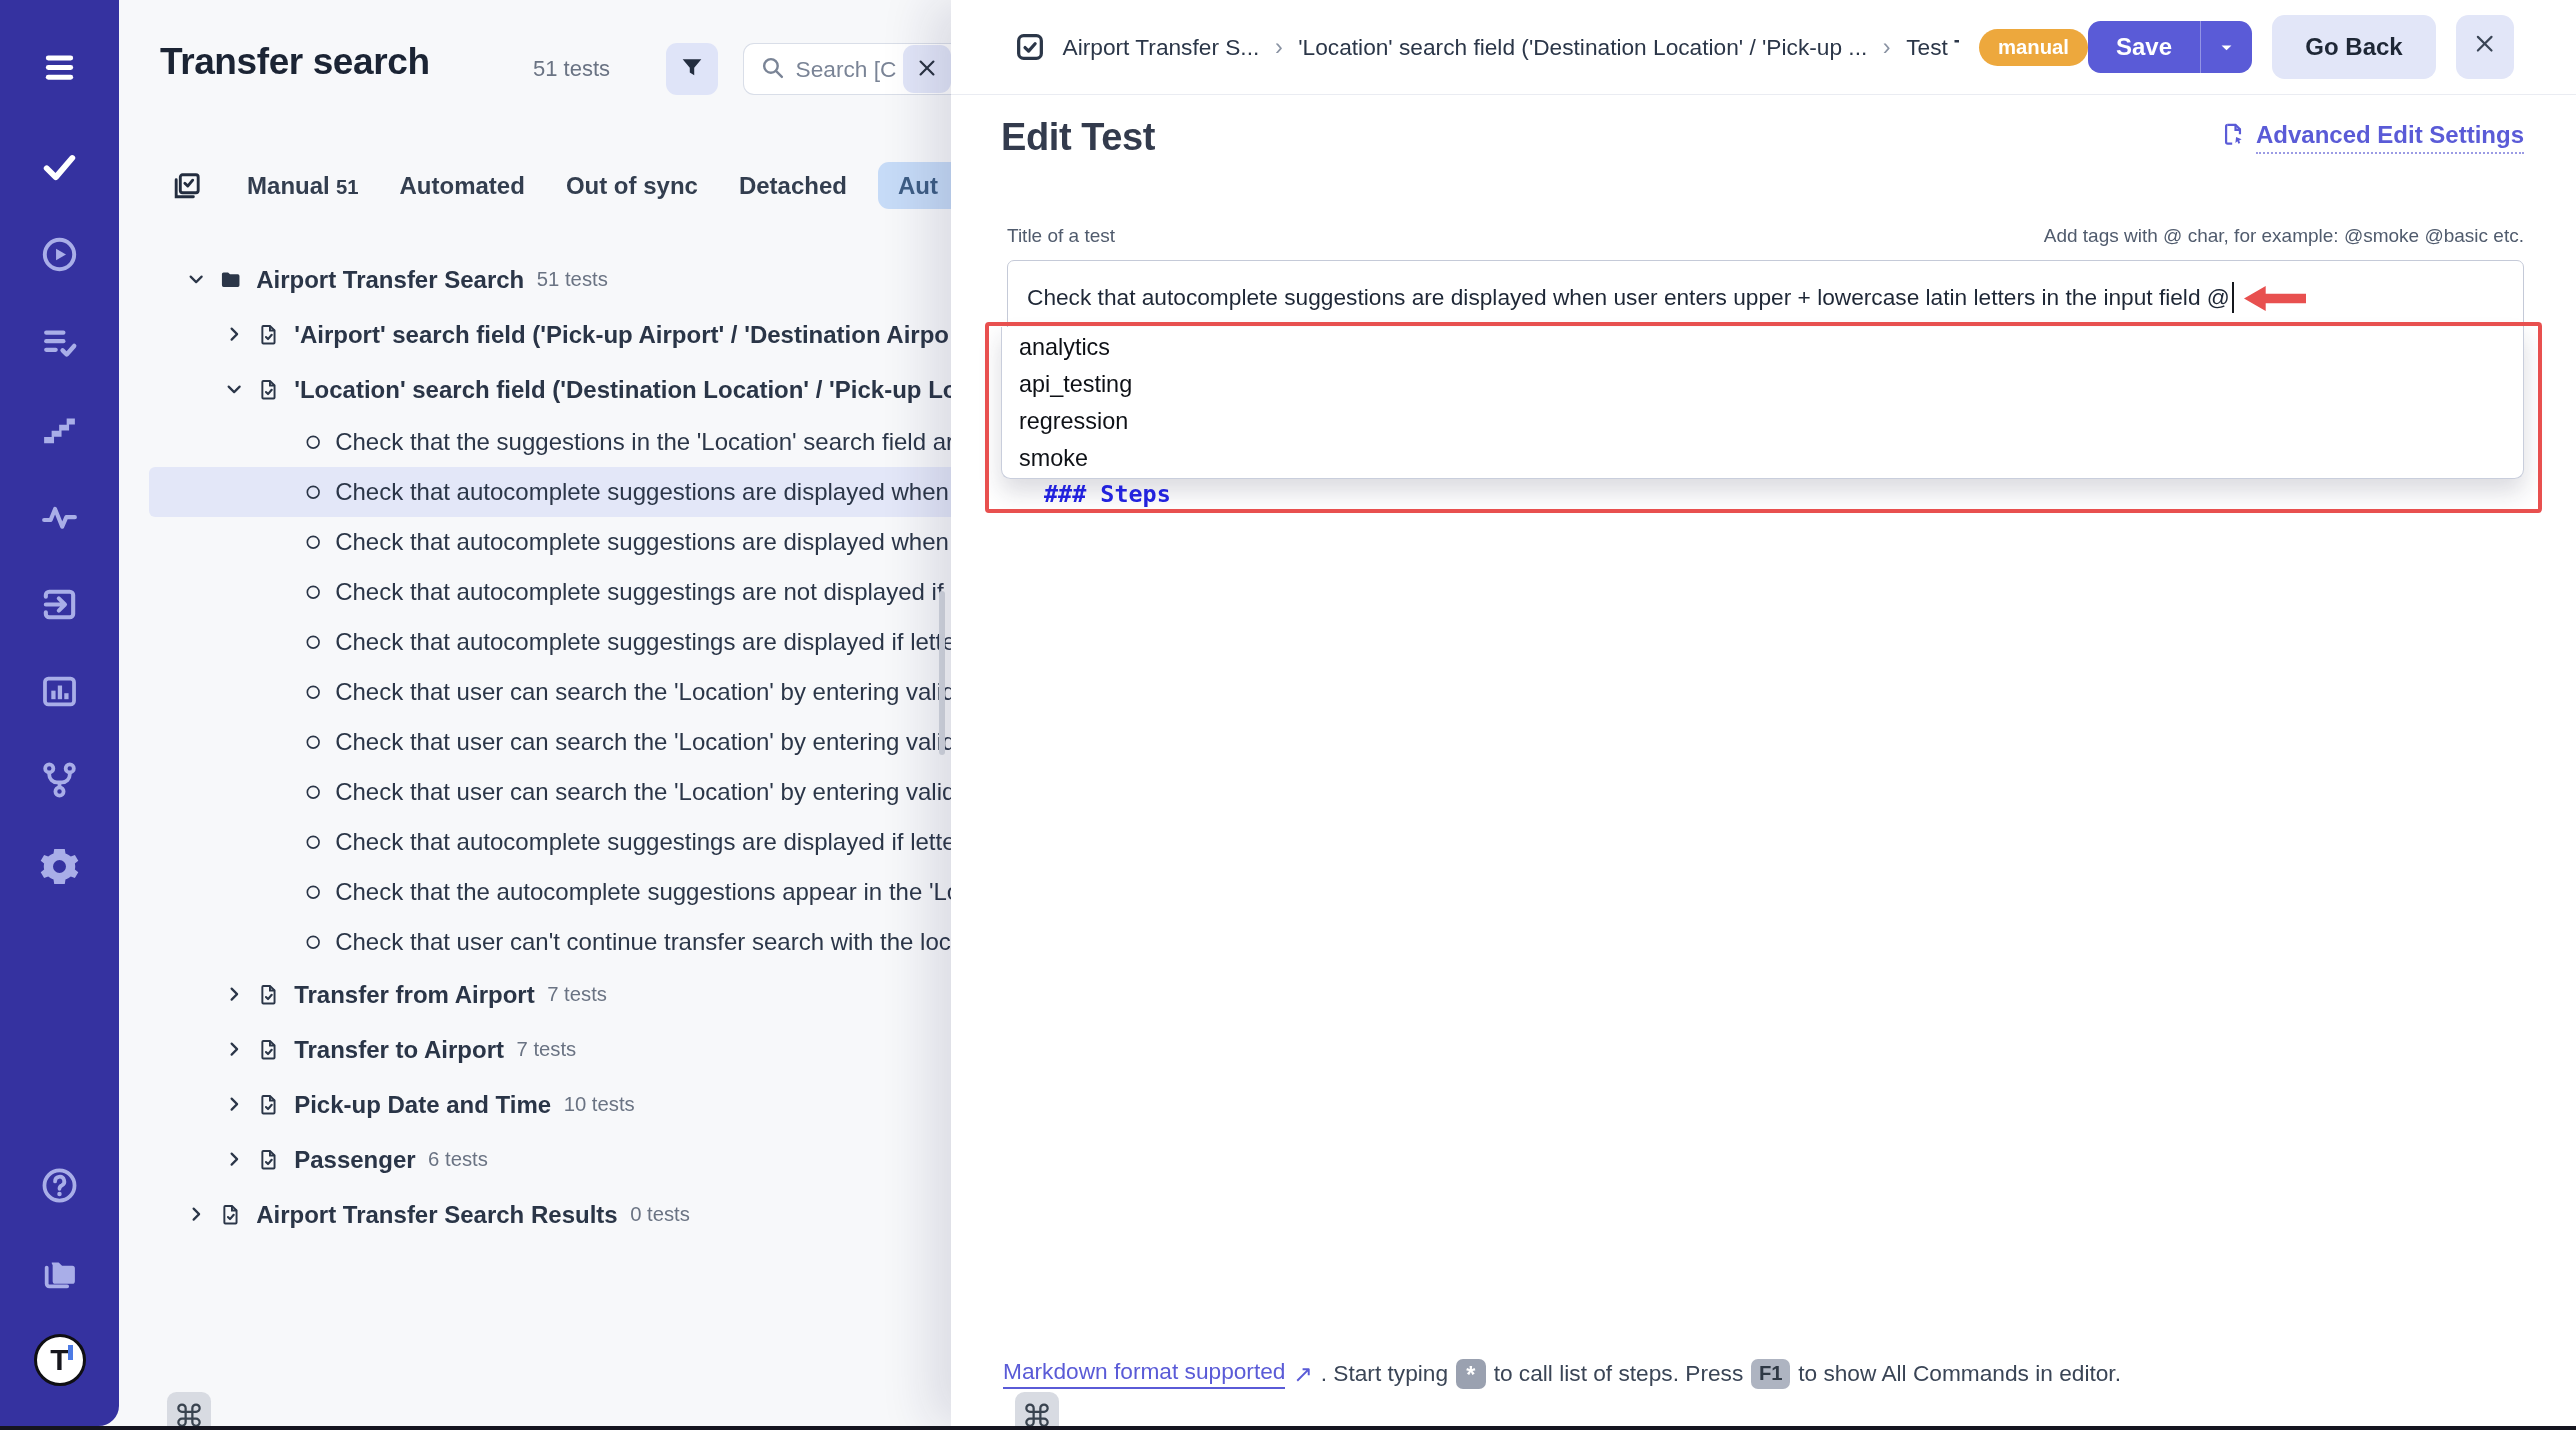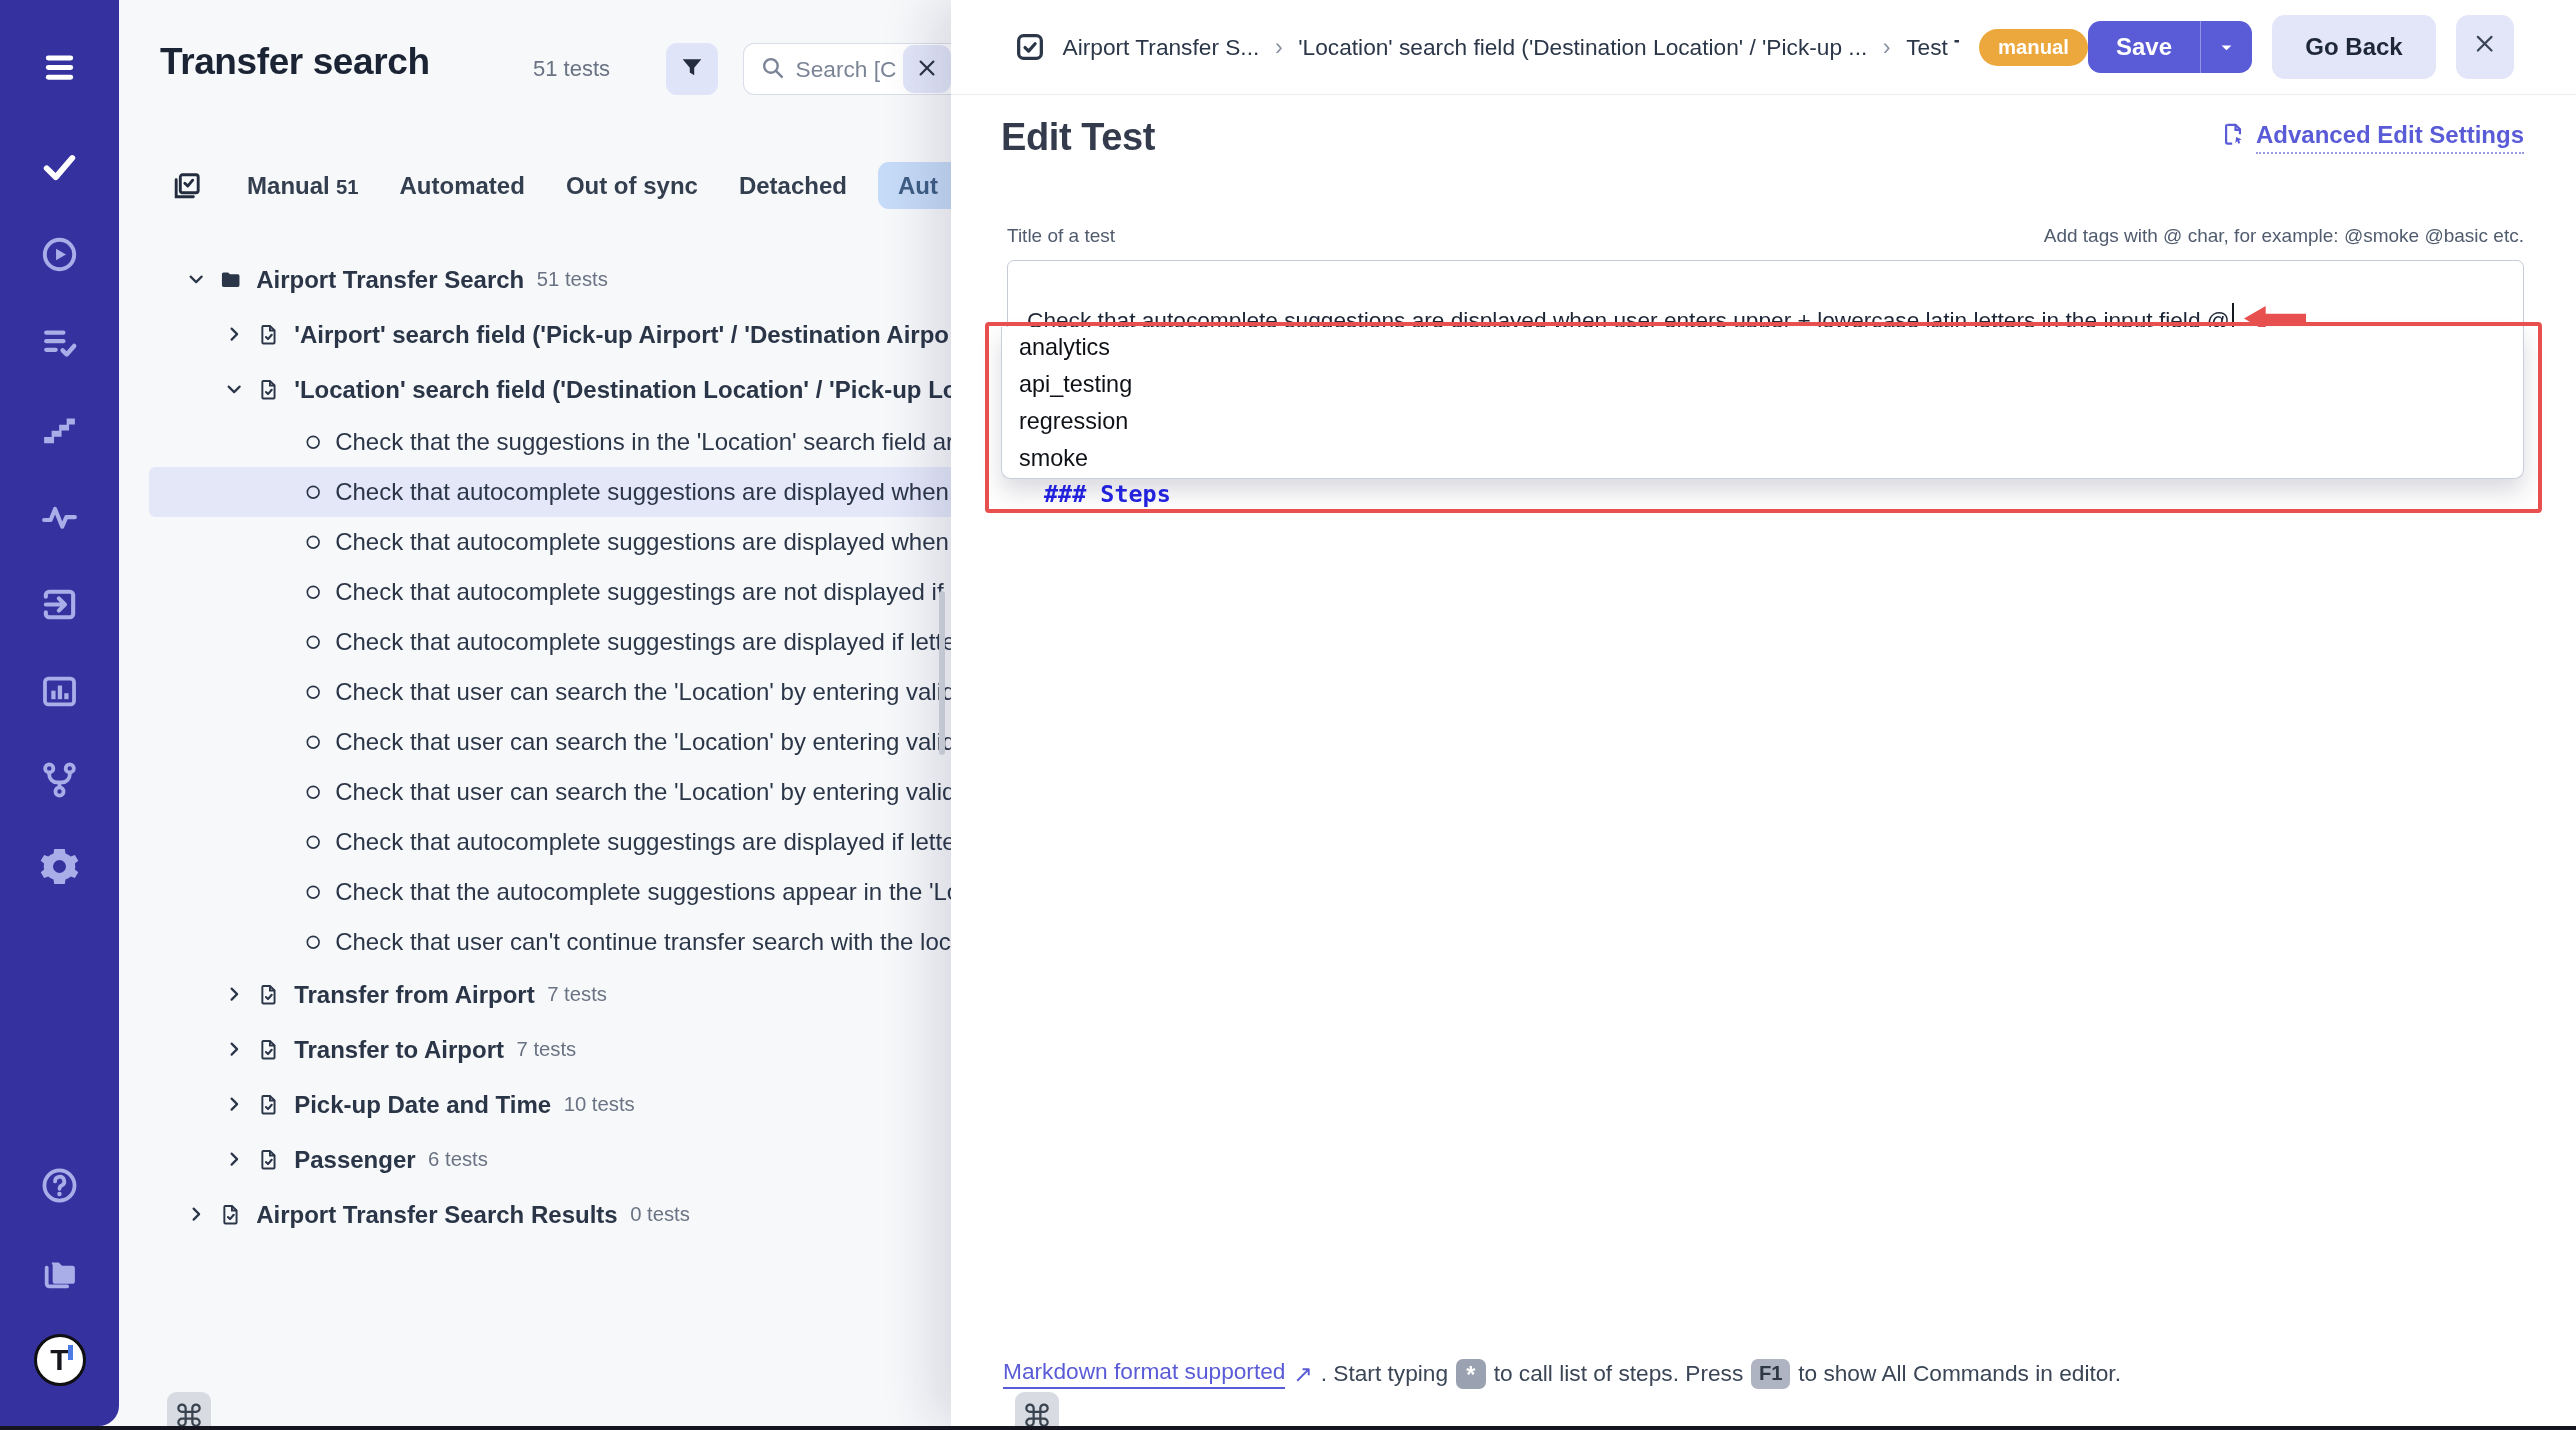--- a/index.html
+++ b/index.html
@@ -74,21 +74,21 @@
   .btn-x { width:58px; padding:0; justify-content:center; color:#3A4556; }
   .btn-x svg { width:23.4px; height:23.4px; }
 
   .m-head { position:absolute; left:50px; right:52px; top:116px; display:flex; align-items:center; justify-content:space-between; }
   .m-title { font-size:38px; font-weight:700; color:#333B4D; letter-spacing:-0.4px; }
   .adv-link { display:flex; align-items:center; gap:9.4px; color:#5A5BD7; font-size:24px; font-weight:700; cursor:pointer; }
   .adv-link .txt { border-bottom:2.3px dotted #9B9BE4; padding-bottom:3.1px; }
   .adv-link svg { width:26.6px; height:26.6px; }
 
   .m-labels { position:absolute; left:56px; right:52px; top:225px; display:flex; justify-content:space-between; font-size:19px; color:#505B6D;gap:20px; }
-  .title-input { position:absolute; left:56px; right:52px; top:260px; height:75px; background:#FFF; border:1.6px solid #C5CAD8; border-radius:7px; display:flex; align-items:flex-end; padding:0 19px; overflow:hidden; cursor:text; }
+  .title-input { position:absolute; left:56px; right:52px; top:260px; height:75px; background:#FFF; border:1.6px solid #C5CAD8; border-radius:7px; display:flex; align-items:center; padding:0 19px; overflow:hidden; cursor:text; }
   .title-input .val { font-size:22.7px; color:#1E2736; white-space:pre; }
   .caret-bar { display:inline-block; width:2.3px; height:31px; background:#15181D; margin-left:2.3px; flex:none; }
   .anno-arrow { flex:none; margin-left:7.8px; margin-top:1.6px; }
   .anno-arrow svg { width:66px; height:31px; display:block; }
 
   .red-box { position:absolute; left:34px; top:322px; right:34px; height:191px; border:4.7px solid #E8504F; border-radius:3.9px; z-index:7; pointer-events:none; }
   .dropdown { position:absolute; left:50px; right:52px; top:327px; height:152px; background:#FFF; border:1.6px solid #C9CEDC; border-top:none; border-radius:0 0 9.4px 9.4px; box-shadow:0 12.5px 23.4px rgba(30,30,60,0.16); z-index:6; padding-top:2px; }
   .dropdown .opt { height:37px; display:flex; align-items:center; padding-left:17px; font-size:23.4px; color:#0E1116; cursor:pointer; }
   .steps-md { position:absolute; left:93px; top:480px; font-family:"DejaVu Sans Mono", monospace; font-weight:700; font-size:23.4px; color:#2222DD; z-index:6; }
 

